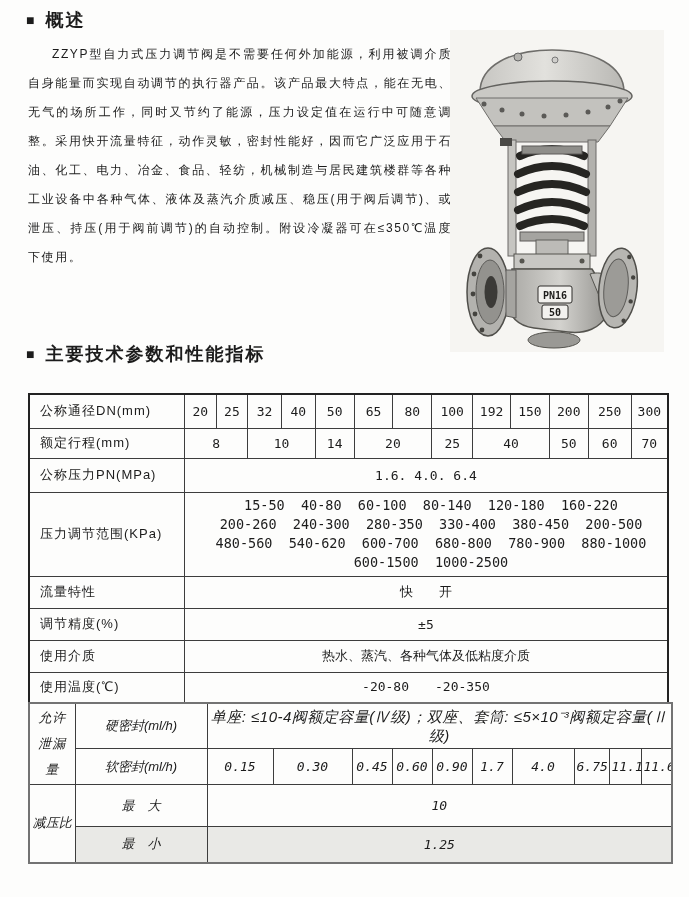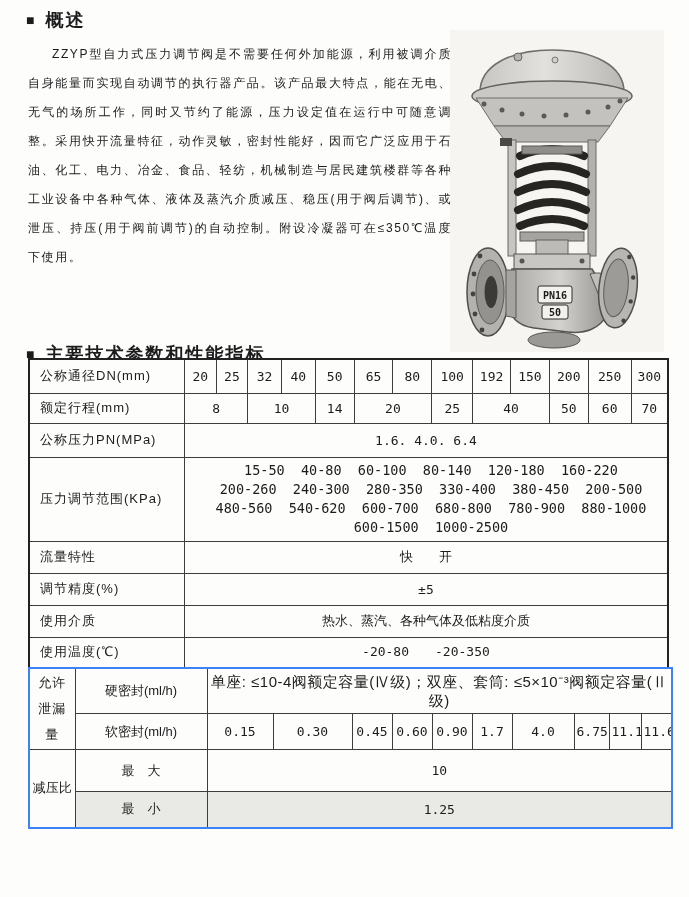--- a/index.html
+++ b/index.html
@@ -12,24 +12,24 @@
   .h1{top:8px;}
   .h2{top:342px;}
   .para{
     position:absolute;left:28px;top:40px;width:424px;
     font-size:12px;line-height:29px;text-align:justify;text-indent:2em;
     letter-spacing:1.6px;
   }
   .photo{position:absolute;left:450px;top:30px;width:214px;height:322px;}
   .photo svg{display:block;}
 
-  .tablewrap{position:absolute;left:28px;top:358px;width:652px;}
+  .tablewrap{position:absolute;left:28px;top:393px;width:652px;}
   table{border-collapse:collapse;table-layout:fixed;width:641px;background:#fdfdfc;}
   table.ta{border:2px solid #222;}
-  table.tb{border:2px solid #3b82f6;margin-top:-2px;}
+  table.tb{border:2px solid #737373;margin-top:-2px;font-style:italic;}
   td{
     border:1px solid #3d3d3d;text-align:center;vertical-align:middle;
     font-size:13px;padding:1px 2px;overflow:hidden;
   }
   td.lbl{text-align:left;padding-left:10px;letter-spacing:1px;}
   td.num{font-family:"DejaVu Sans Mono",monospace;font-size:13px;}
   td.rangecell{text-align:center;padding-left:12px;}
   .range-line{white-space:pre;font-family:"DejaVu Sans Mono",monospace;font-size:13.5px;line-height:19px;}
   .groupcell div{line-height:26px;letter-spacing:1px;}
   tr.shaded td{background:#e9e9e6;}

